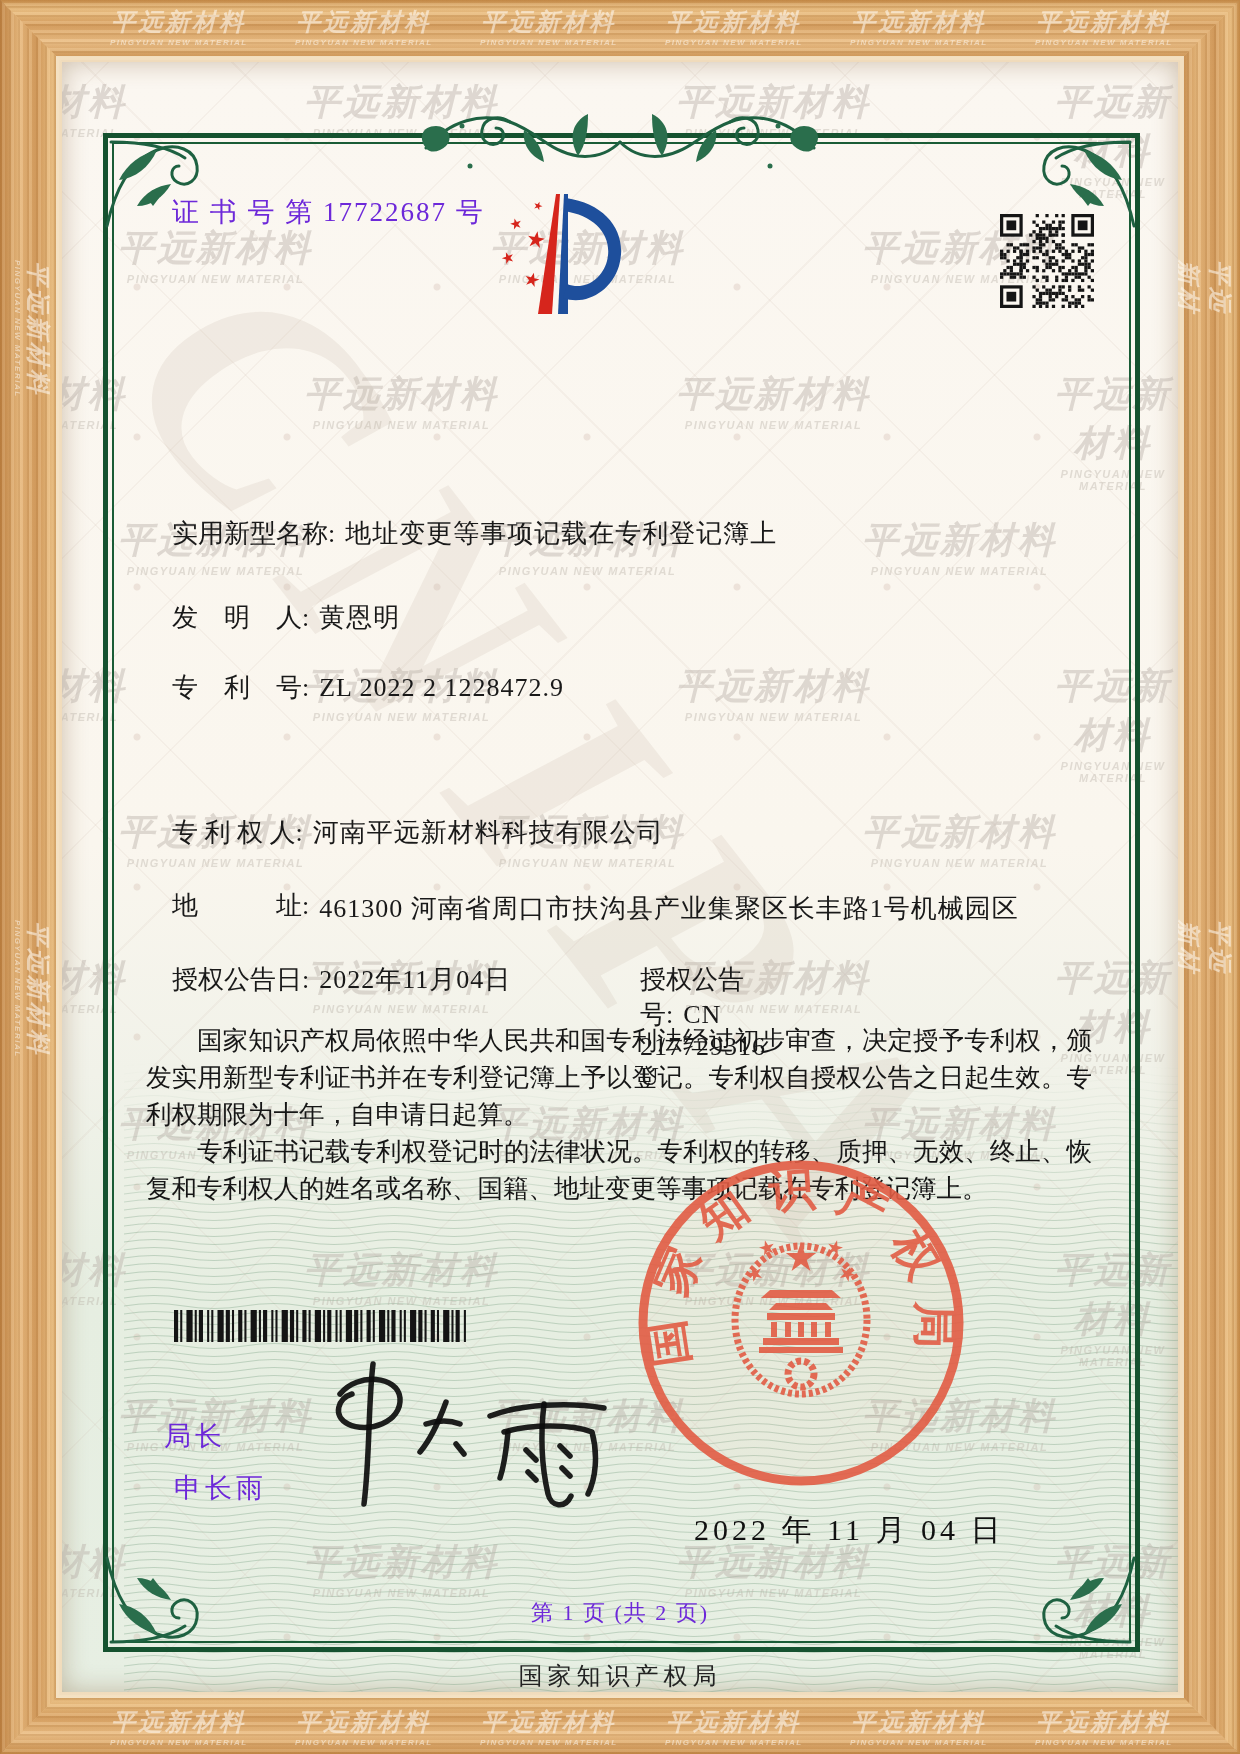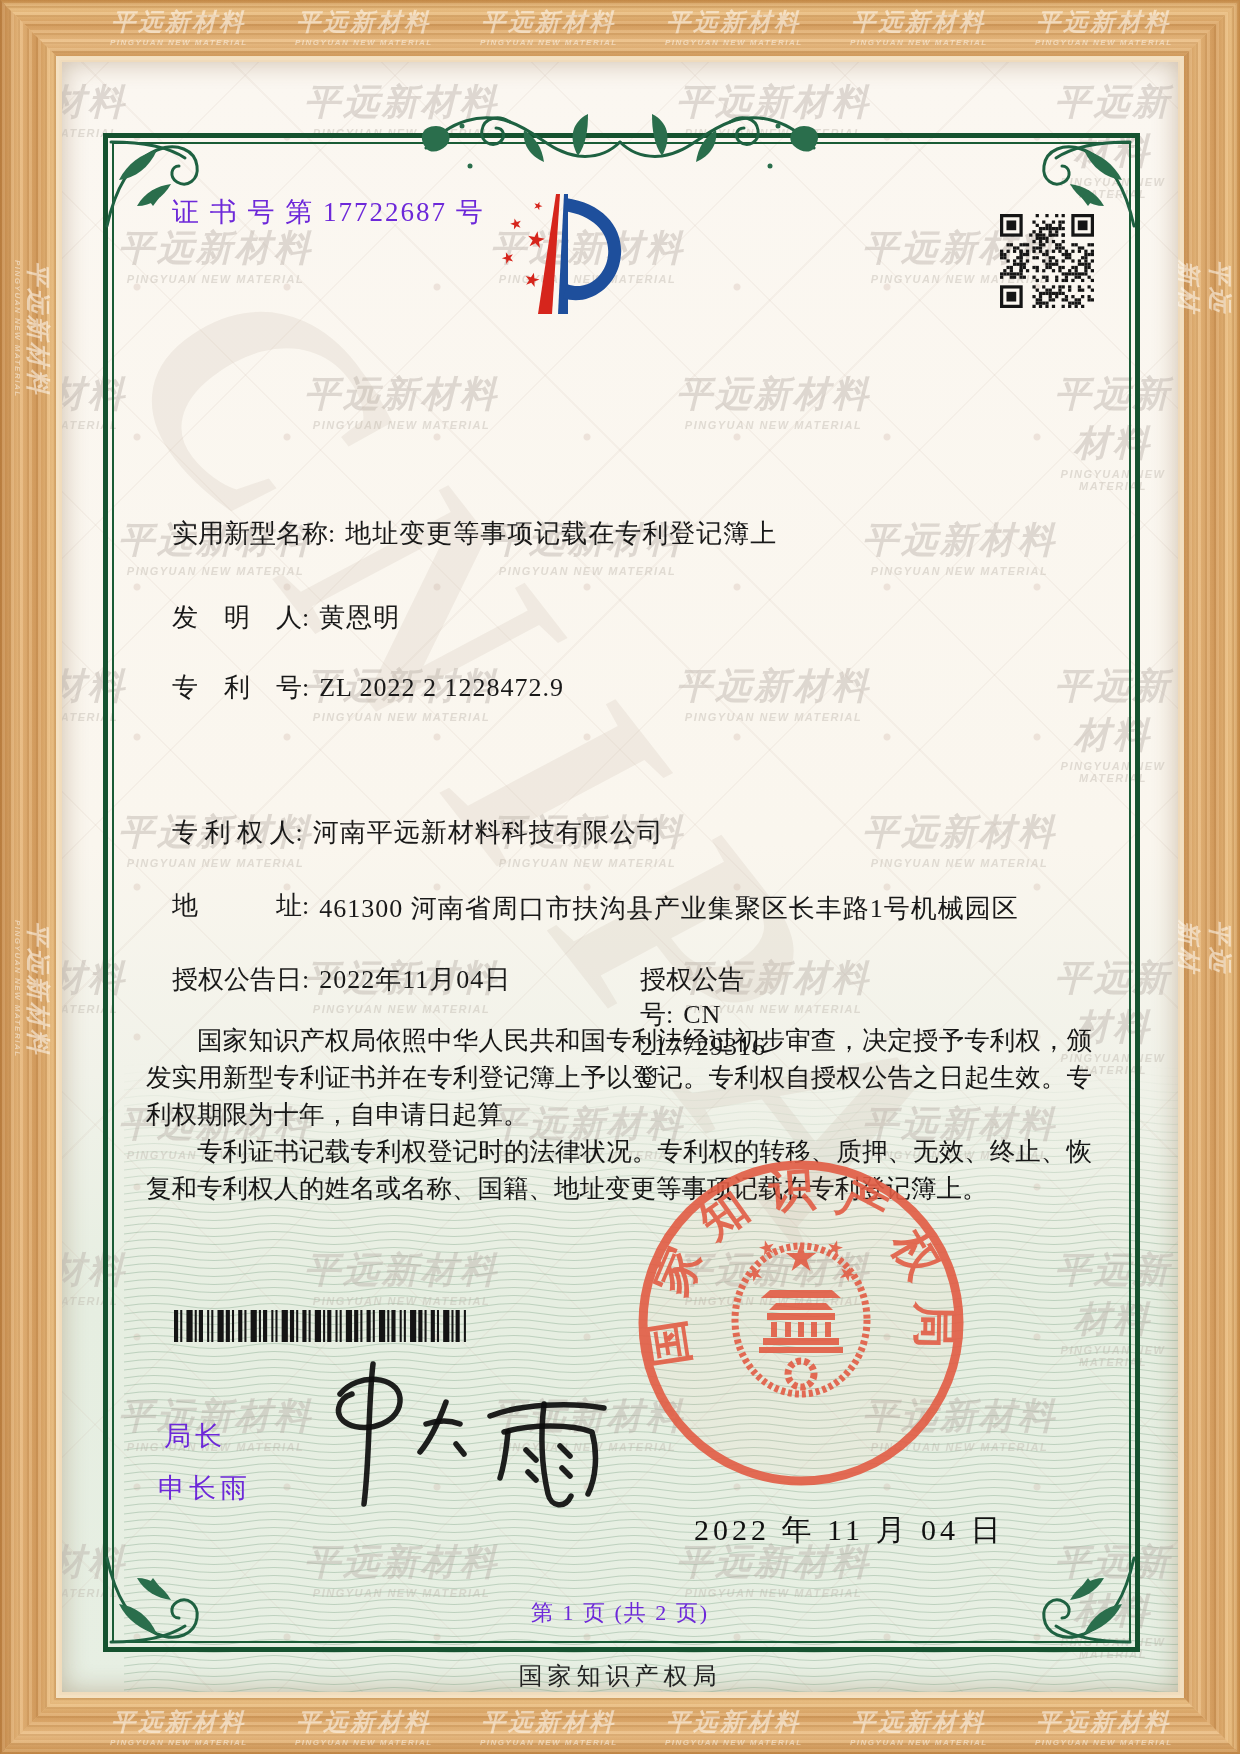--- a/index.html
+++ b/index.html
@@ -59,21 +59,21 @@
   .frow{position:absolute;left:172px;font-size:26px;color:#191919;}
   .flabel{margin-right:10px;}
   .fvalue{letter-spacing:1px;}
   .addr .fvalue{display:inline-block;width:700px;vertical-align:top;line-height:42px;}
   #body-text{position:absolute;left:146px;top:1022px;width:946px;font-size:25.5px;line-height:37px;
     text-align:justify;color:#161616;}
   #body-text p{margin:0;text-indent:2em;}
   #barcode{position:absolute;left:174px;top:1310px;}
   #barcode rect{fill:#141414;}
   #signer-title{left:164px;top:1418px;font-size:27px;letter-spacing:4px;}
-  #signer-name{left:158px;top:1470px;font-size:27px;letter-spacing:4px;}
+  #signer-name{left:174px;top:1470px;font-size:27px;letter-spacing:4px;}
   #signature{position:absolute;left:318px;top:1346px;}
   #signature path{fill:none;stroke:#0c0c0c;stroke-width:5.5;stroke-linecap:round;stroke-linejoin:round;opacity:.92;}
   #seal{position:absolute;left:628px;top:1150px;opacity:.9;}
   .sealink{fill:#e25c44;}
   #seal-date{left:694px;top:1510px;font-size:30px;letter-spacing:4px;color:#111;}
   #page-num{left:62px;top:1598px;width:1116px;text-align:center;font-size:22px;letter-spacing:2px;}
   #cont-note{left:62px;top:1660px;width:1116px;text-align:center;font-size:24px;letter-spacing:5px;color:#222;}
   #logo{position:absolute;left:478px;top:182px;}
   #qr{position:absolute;left:1000px;top:214px;fill:#151515;}
   #top-ornament{position:absolute;left:410px;top:96px;}

